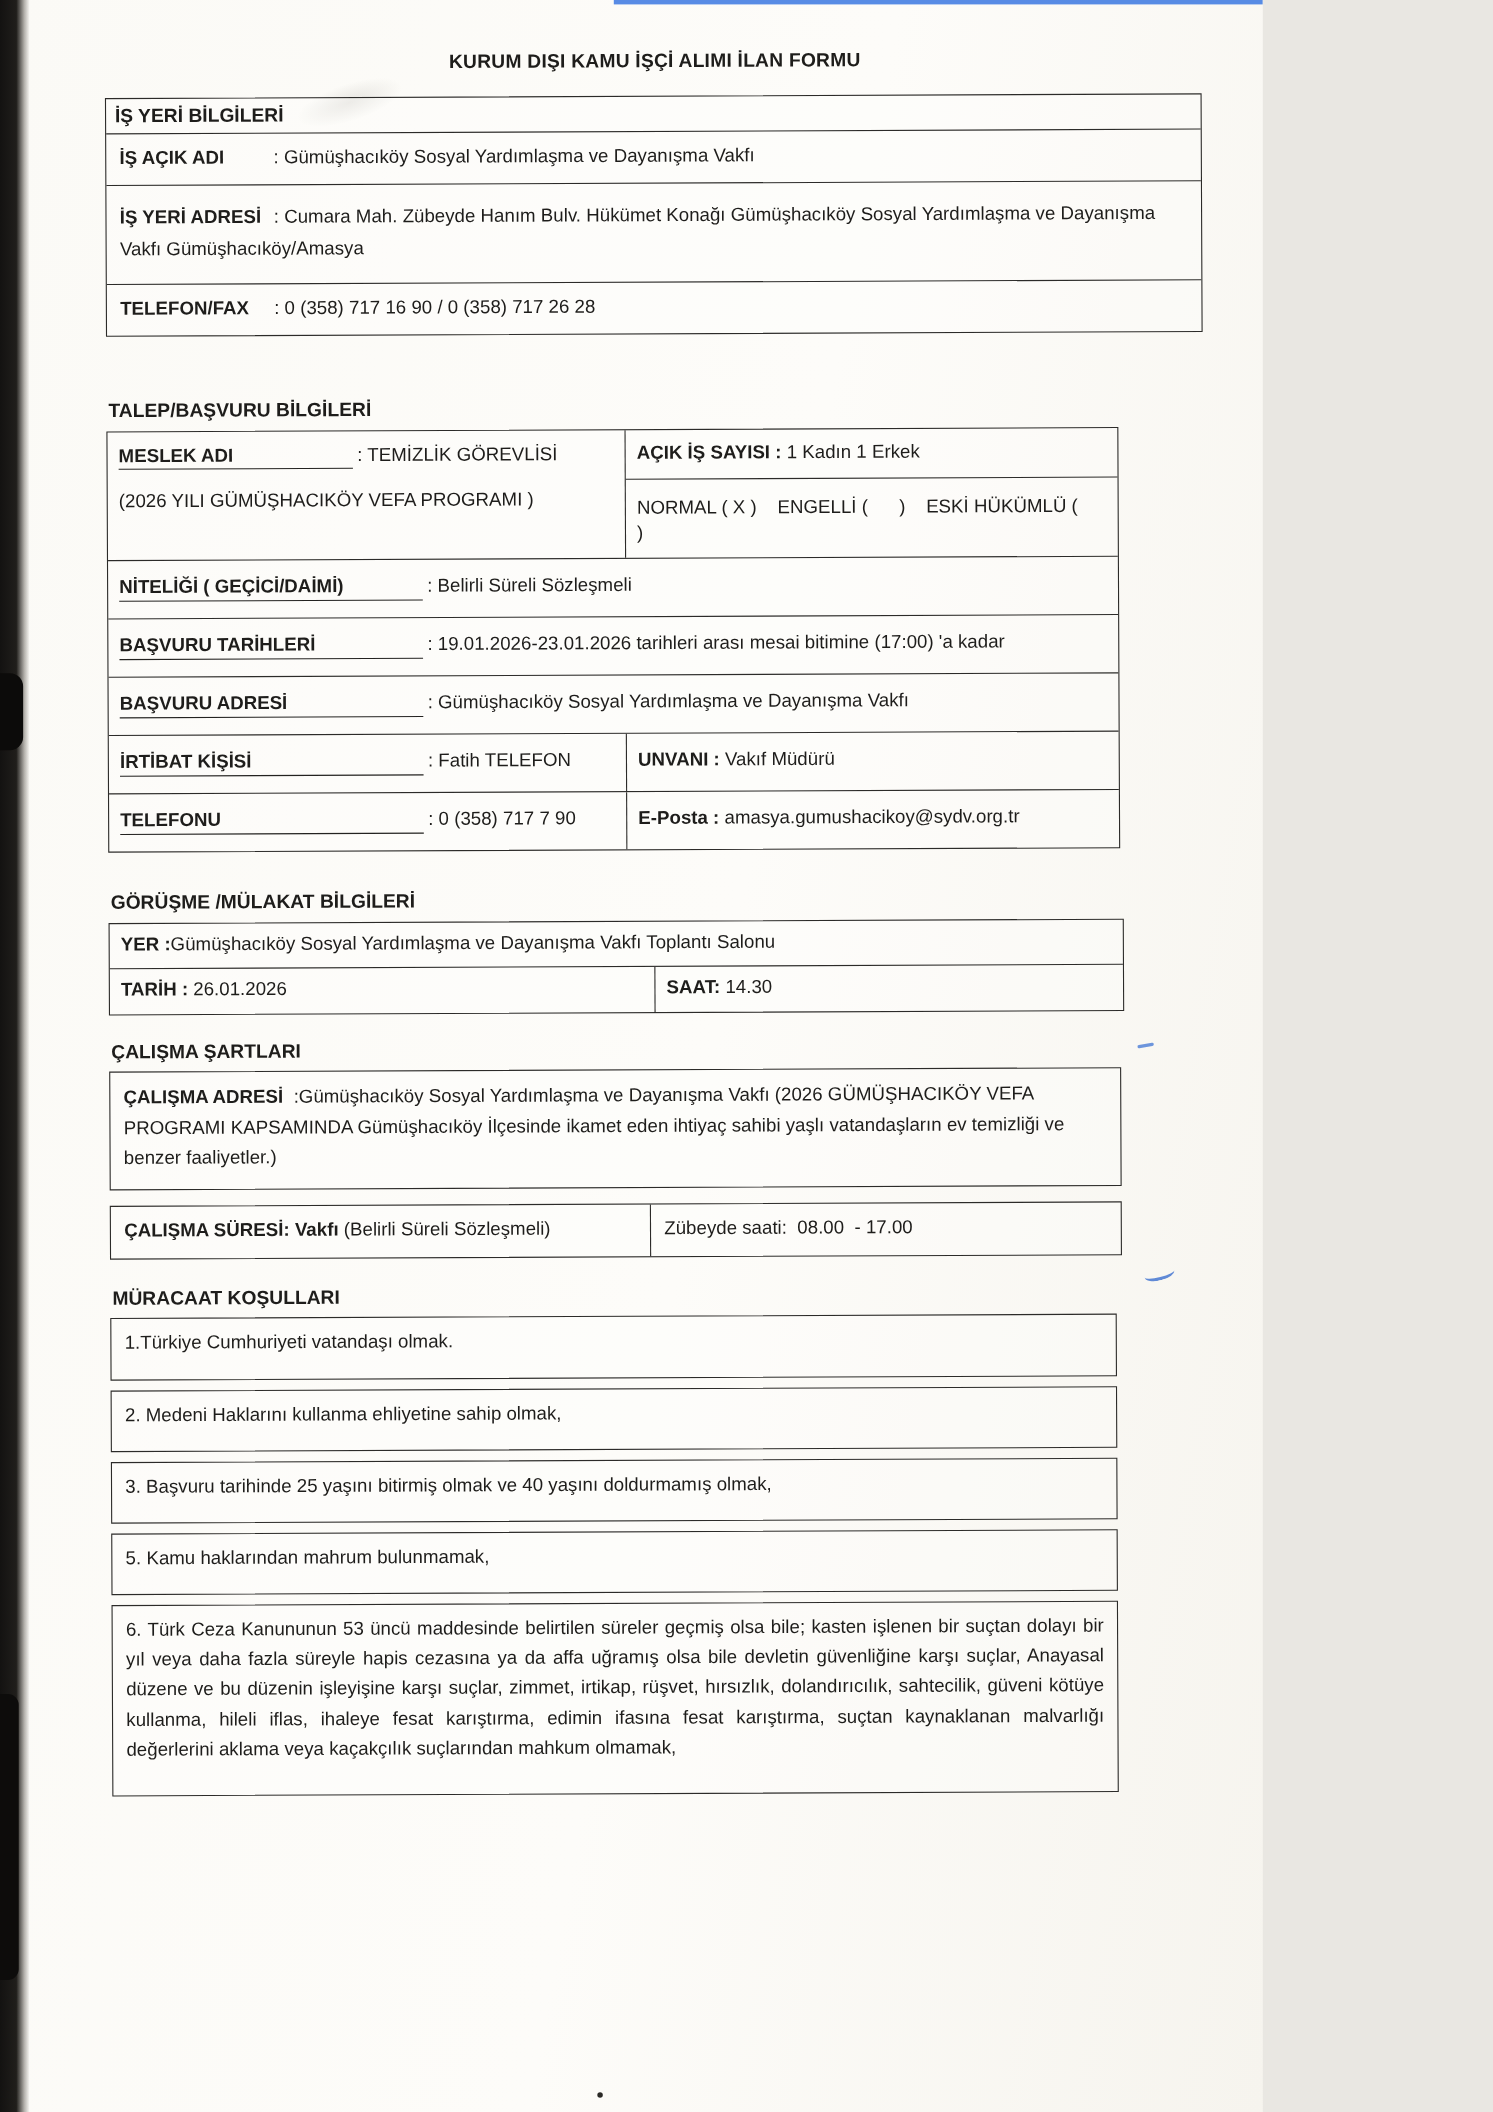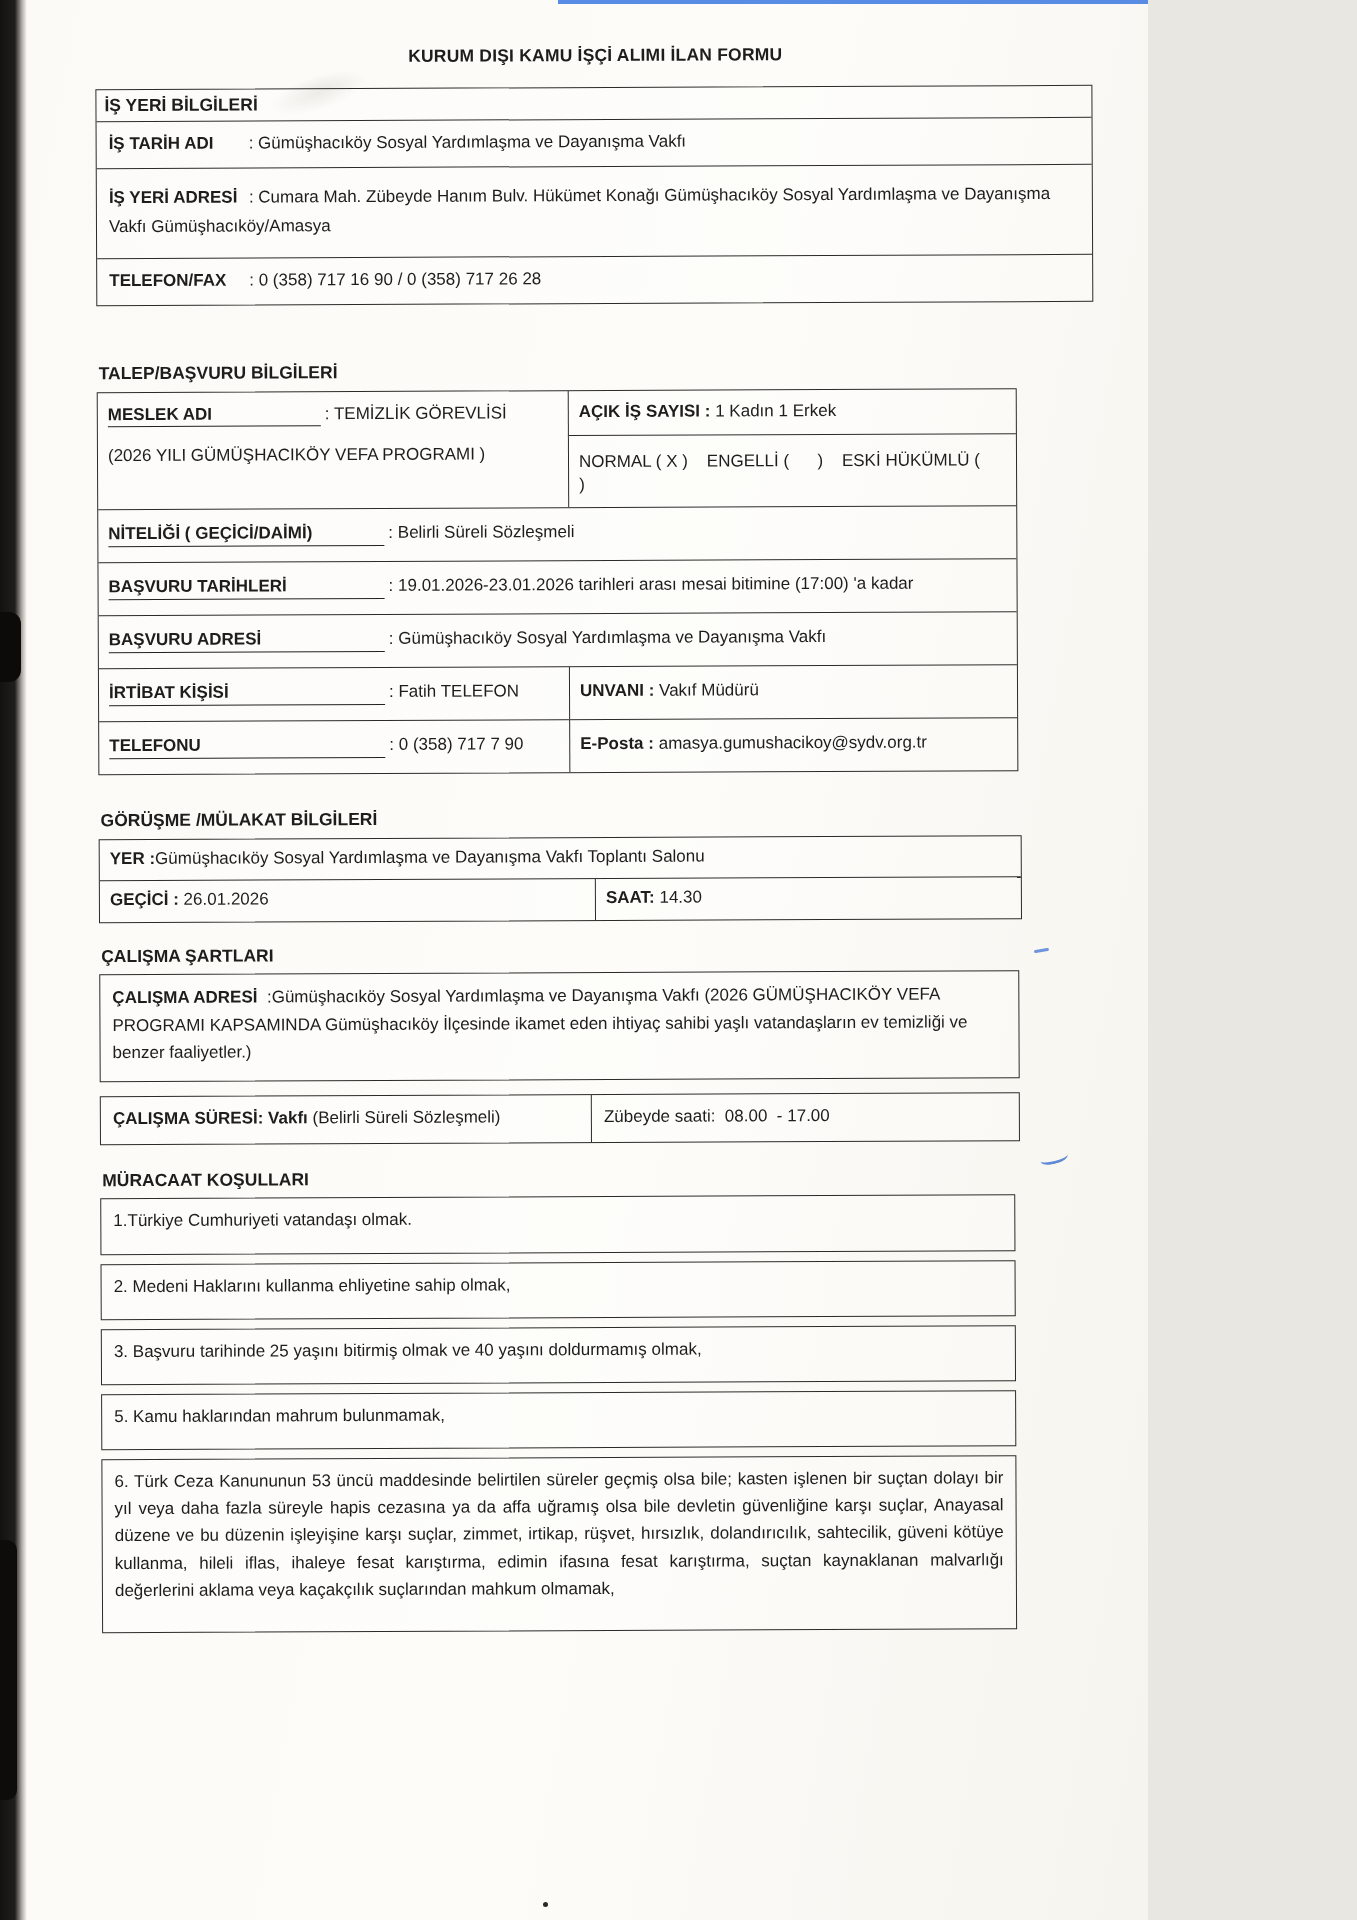--- a/index.html
+++ b/index.html
@@ -106,21 +106,21 @@
   <div class="pen-mark pen-2"></div>
   <div class="bottom-dot"></div>
 
   <div class="content">
 
     <div class="form-title">KURUM DIŞI KAMU İŞÇİ ALIMI İLAN FORMU</div>
 
     <div class="box tbl-isyeri">
       <div class="sec-h" style="border-bottom:1.4px solid #2c2b29; padding:4px 8px 4px; margin:0;">İŞ YERİ BİLGİLERİ</div>
       <div class="ir-row">
-        <span class="ir-lbl">İŞ TARİH ADI</span><span>: Gümüşhacıköy Sosyal Yardımlaşma ve Dayanışma Vakfı</span>
+        <span class="ir-lbl">İŞ AÇIK ADI</span><span>: Gümüşhacıköy Sosyal Yardımlaşma ve Dayanışma Vakfı</span>
       </div>
       <div class="ir-row ir-row-adres">
         <span class="ir-lbl">İŞ YERİ ADRESİ</span><span>: Cumara Mah. Zübeyde Hanım Bulv. Hükümet Konağı Gümüşhacıköy Sosyal Yardımlaşma ve Dayanışma Vakfı Gümüşhacıköy/Amasya</span>
       </div>
       <div class="ir-row">
         <span class="ir-lbl">TELEFON/FAX</span><span>: 0 (358) 717 16 90  / 0 (358) 717 26 28</span>
       </div>
     </div>
 
     <div class="sec-h mt-talep">TALEP/BAŞVURU BİLGİLERİ</div>
@@ -166,21 +166,21 @@
       </div>
     </div>
 
     <div class="sec-h mt-gorusme">GÖRÜŞME /MÜLAKAT BİLGİLERİ</div>
     <div class="box tbl-gorusme">
       <div class="g-row">
         <span class="b u">YER :</span><span>Gümüşhacıköy Sosyal Yardımlaşma ve Dayanışma Vakfı Toplantı Salonu</span>
       </div>
       <div class="g-row2">
         <div class="gl">
-          <span class="b">GEÇİCİ :</span><span> 26.01.2026</span>
+          <span class="b">TARİH :</span><span> 26.01.2026</span>
         </div>
         <div class="gr">
           <span class="b">SAAT:</span><span> 14.30</span>
         </div>
       </div>
     </div>
 
     <div class="sec-h mt-calisma">ÇALIŞMA ŞARTLARI</div>
     <div class="box tbl-cal-adres">
       <span class="b">ÇALIŞMA ADRESİ</span><span class="pre">  :Gümüşhacıköy Sosyal Yardımlaşma ve Dayanışma Vakfı (2026 GÜMÜŞHACIKÖY VEFA PROGRAMI KAPSAMINDA Gümüşhacıköy İlçesinde ikamet eden ihtiyaç sahibi yaşlı vatandaşların ev temizliği ve benzer faaliyetler.)</span>

